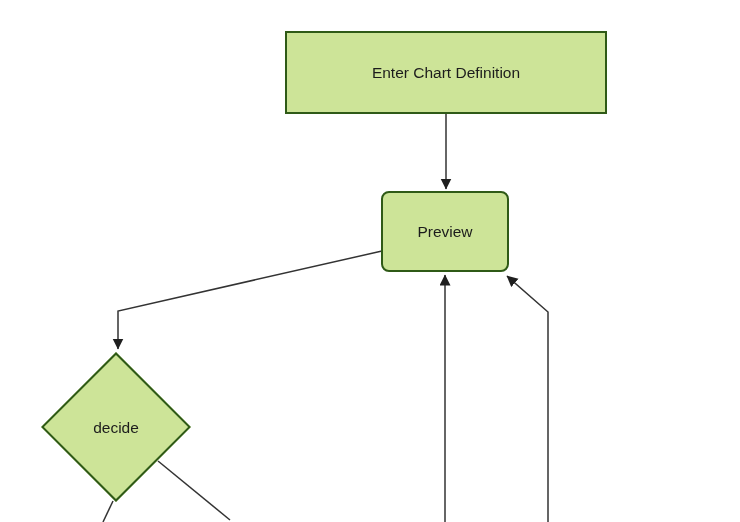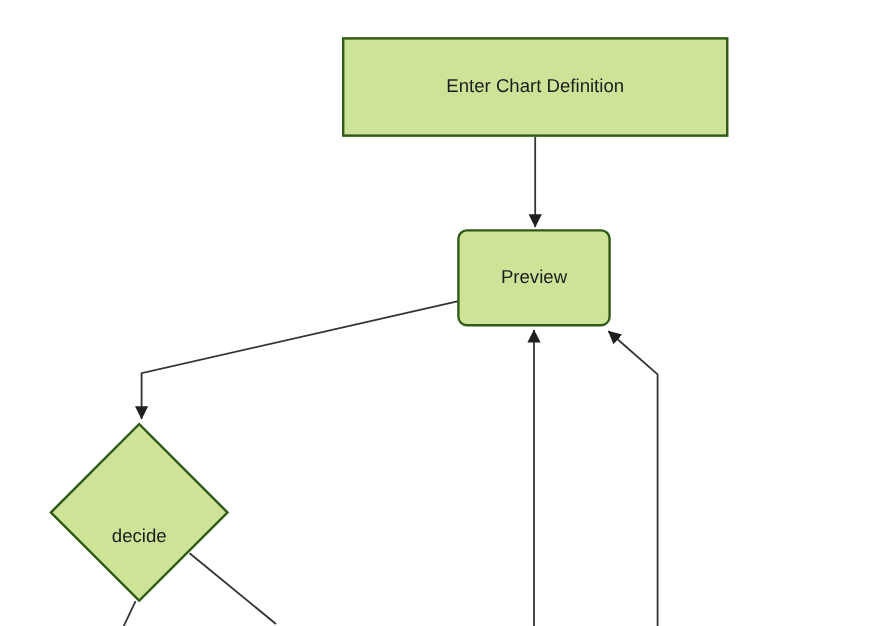--- a/index.html
+++ b/index.html
@@ -66,21 +66,21 @@
   .node-diamond-shape {
     left: 63px;
     top: 374px;
     width: 106px;
     height: 106px;
     transform: rotate(45deg);
   }
   .node-diamond-labelbox {
     position: absolute;
     left: 41px;
-    top: 409px;
+    top: 389px;
     width: 150px;
     height: 77px;
     display: flex;
     align-items: center;
     justify-content: center;
     background: transparent;
     pointer-events: none;
   }
 </style>
 </head>

